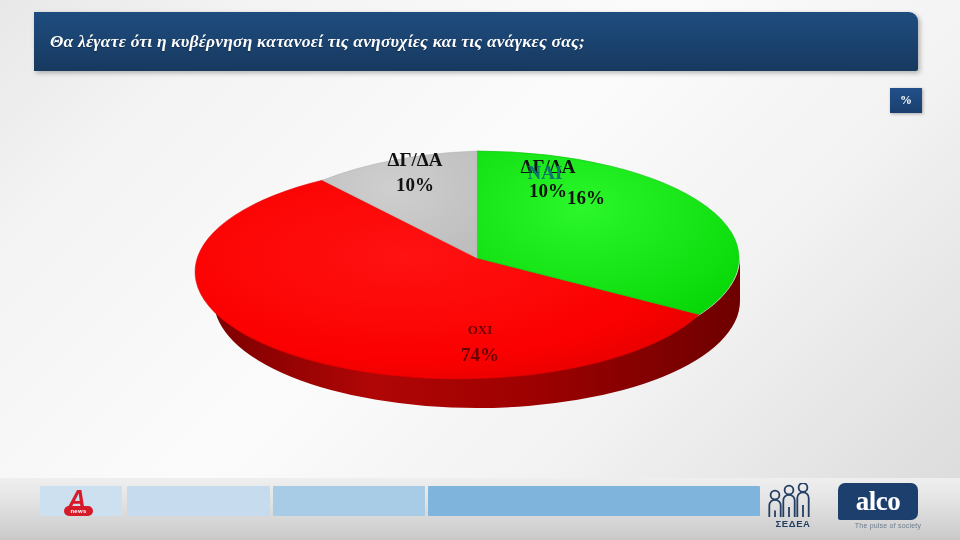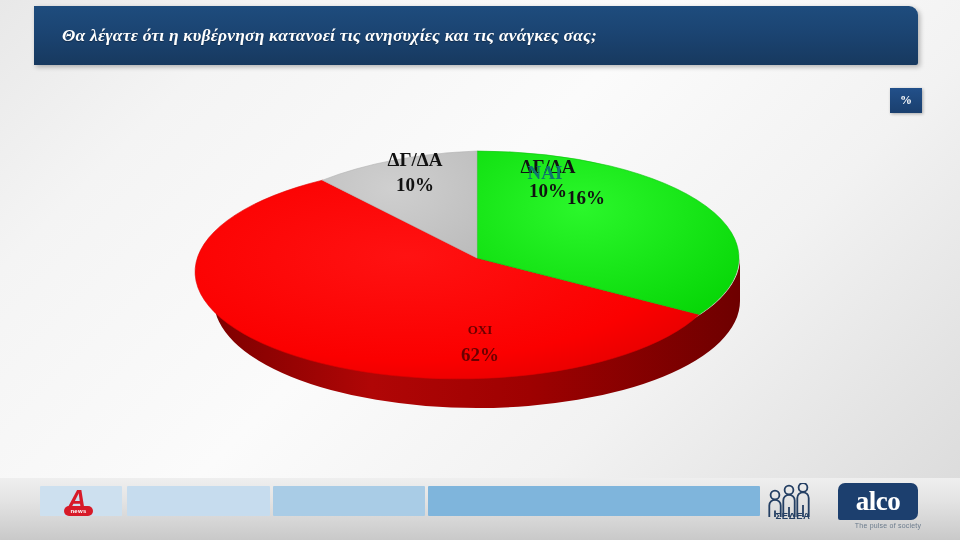--- a/index.html
+++ b/index.html
@@ -6,29 +6,28 @@
   html, body { width: 960px; height: 540px; overflow: hidden; }
   body {
     font-family: "Liberation Serif", serif;
     background: linear-gradient(135deg, #e8e8e8 0%, #f4f4f4 18%, #fbfbfb 45%, #f2f2f2 68%, #d9d9d9 100%);
     position: relative;
   }
 
   
   #title-bar {
     position: absolute;
-    left: 34px; top: 6px;
+    left: 34px; top: 12px;
     width: 884px; height: 59px;
     background: linear-gradient(180deg, #1e4c7d 0%, #1b4472 45%, #17395f 100%);
     border-top-right-radius: 9px;
     border-bottom-right-radius: 2px;
     box-shadow: 2px 2px 5px rgba(0,0,0,0.28);
     display: flex;
     align-items: center;
-    padding-left: 12px;
   }
   #title-text {
     color: #ffffff;
     font-size: 17.5px;
     font-style: italic;
     font-weight: bold;
     letter-spacing: .2px;
     padding-left: 16px;
     text-shadow: 0 1px 1px rgba(0,0,0,.35);
     white-space: nowrap;
@@ -97,21 +96,21 @@
     display: flex; align-items: center; justify-content: center;
     letter-spacing: .3px;
   }
 
   
   #sedea-logo {
     position: absolute; left: 762px; top: 483px;
     width: 62px; height: 50px;
   }
   #sedea-text {
-    position: absolute; left: 0; bottom: 12px; width: 62px;
+    position: absolute; left: 0; bottom: 4px; width: 62px;
     text-align: center;
     font-family: "Liberation Sans", sans-serif;
     font-size: 9.5px; font-weight: bold; color: #243f63;
     letter-spacing: .6px;
   }
 
   
   #alco-logo {
     position: absolute; left: 838px; top: 483px;
     width: 100px; height: 52px;
@@ -219,21 +218,21 @@
     <div style="font-size:19px;font-weight:bold;color:#111;">10%</div>
   </div>
 
   <div style="position:absolute;left:295px;top:55px;width:120px;text-align:center;line-height:25px;">
     <div style="font-size:19px;font-weight:bold;color:#0f766e;">ΝΑΙ</div>
     <div style="font-size:19px;font-weight:bold;color:#111;text-align:right;">16%</div>
   </div>
 
   <div style="position:absolute;left:230px;top:212px;width:120px;text-align:center;line-height:25px;">
     <div style="font-size:13px;font-weight:bold;color:#6b0000;">ΟΧΙ</div>
-    <div style="font-size:19px;font-weight:bold;color:#6b0000;">62%</div>
+    <div style="font-size:19px;font-weight:bold;color:#6b0000;">74%</div>
   </div>
 </div>
 
 <div id="footer"></div>
 
 <div class="fbar" id="fbar-1"></div>
 <div class="fbar" id="fbar-2"></div>
 <div class="fbar" id="fbar-3"></div>
 <div class="fbar" id="fbar-4"></div>
 

